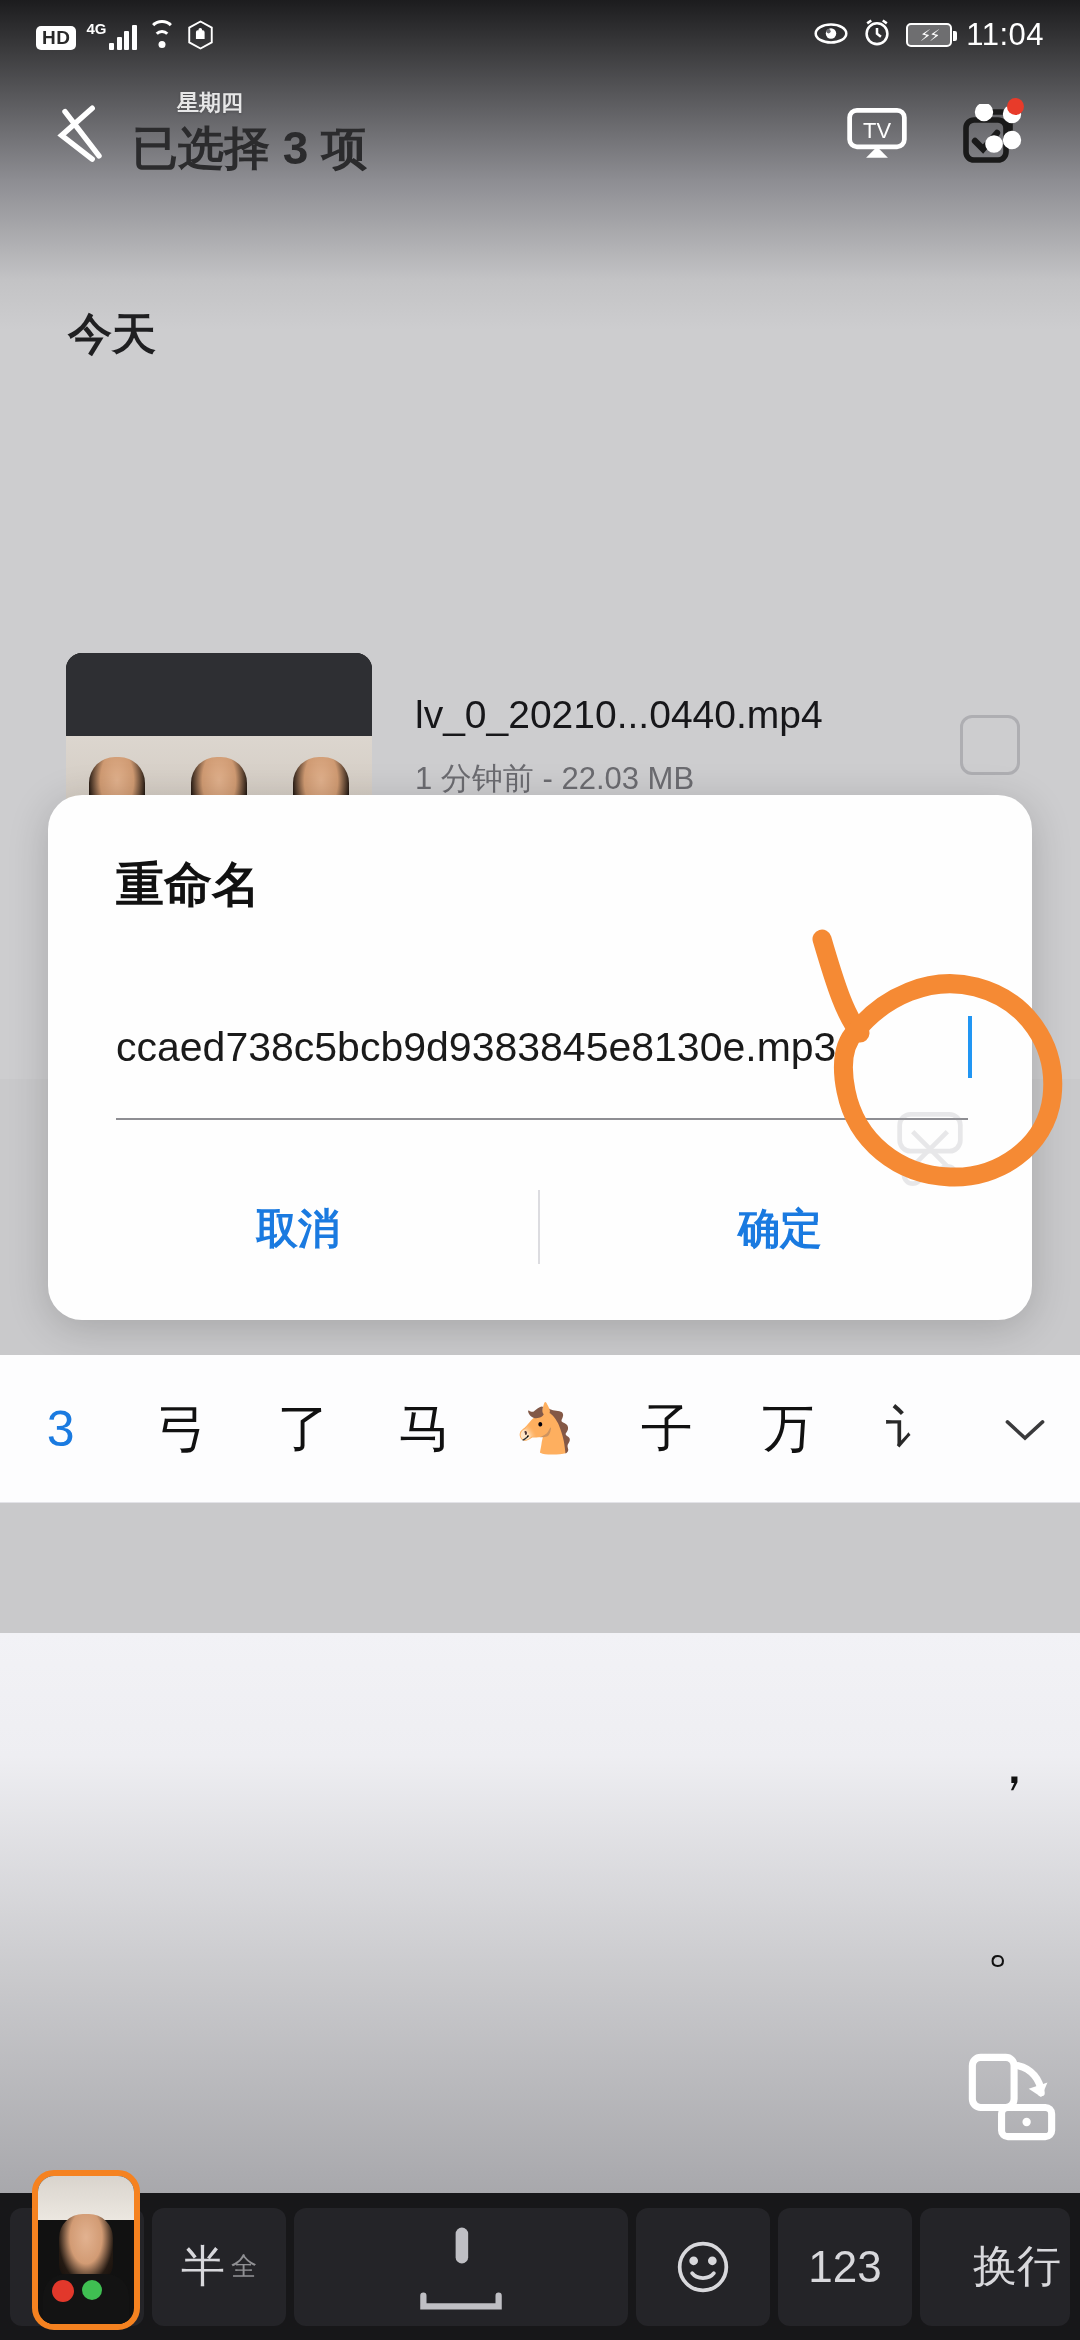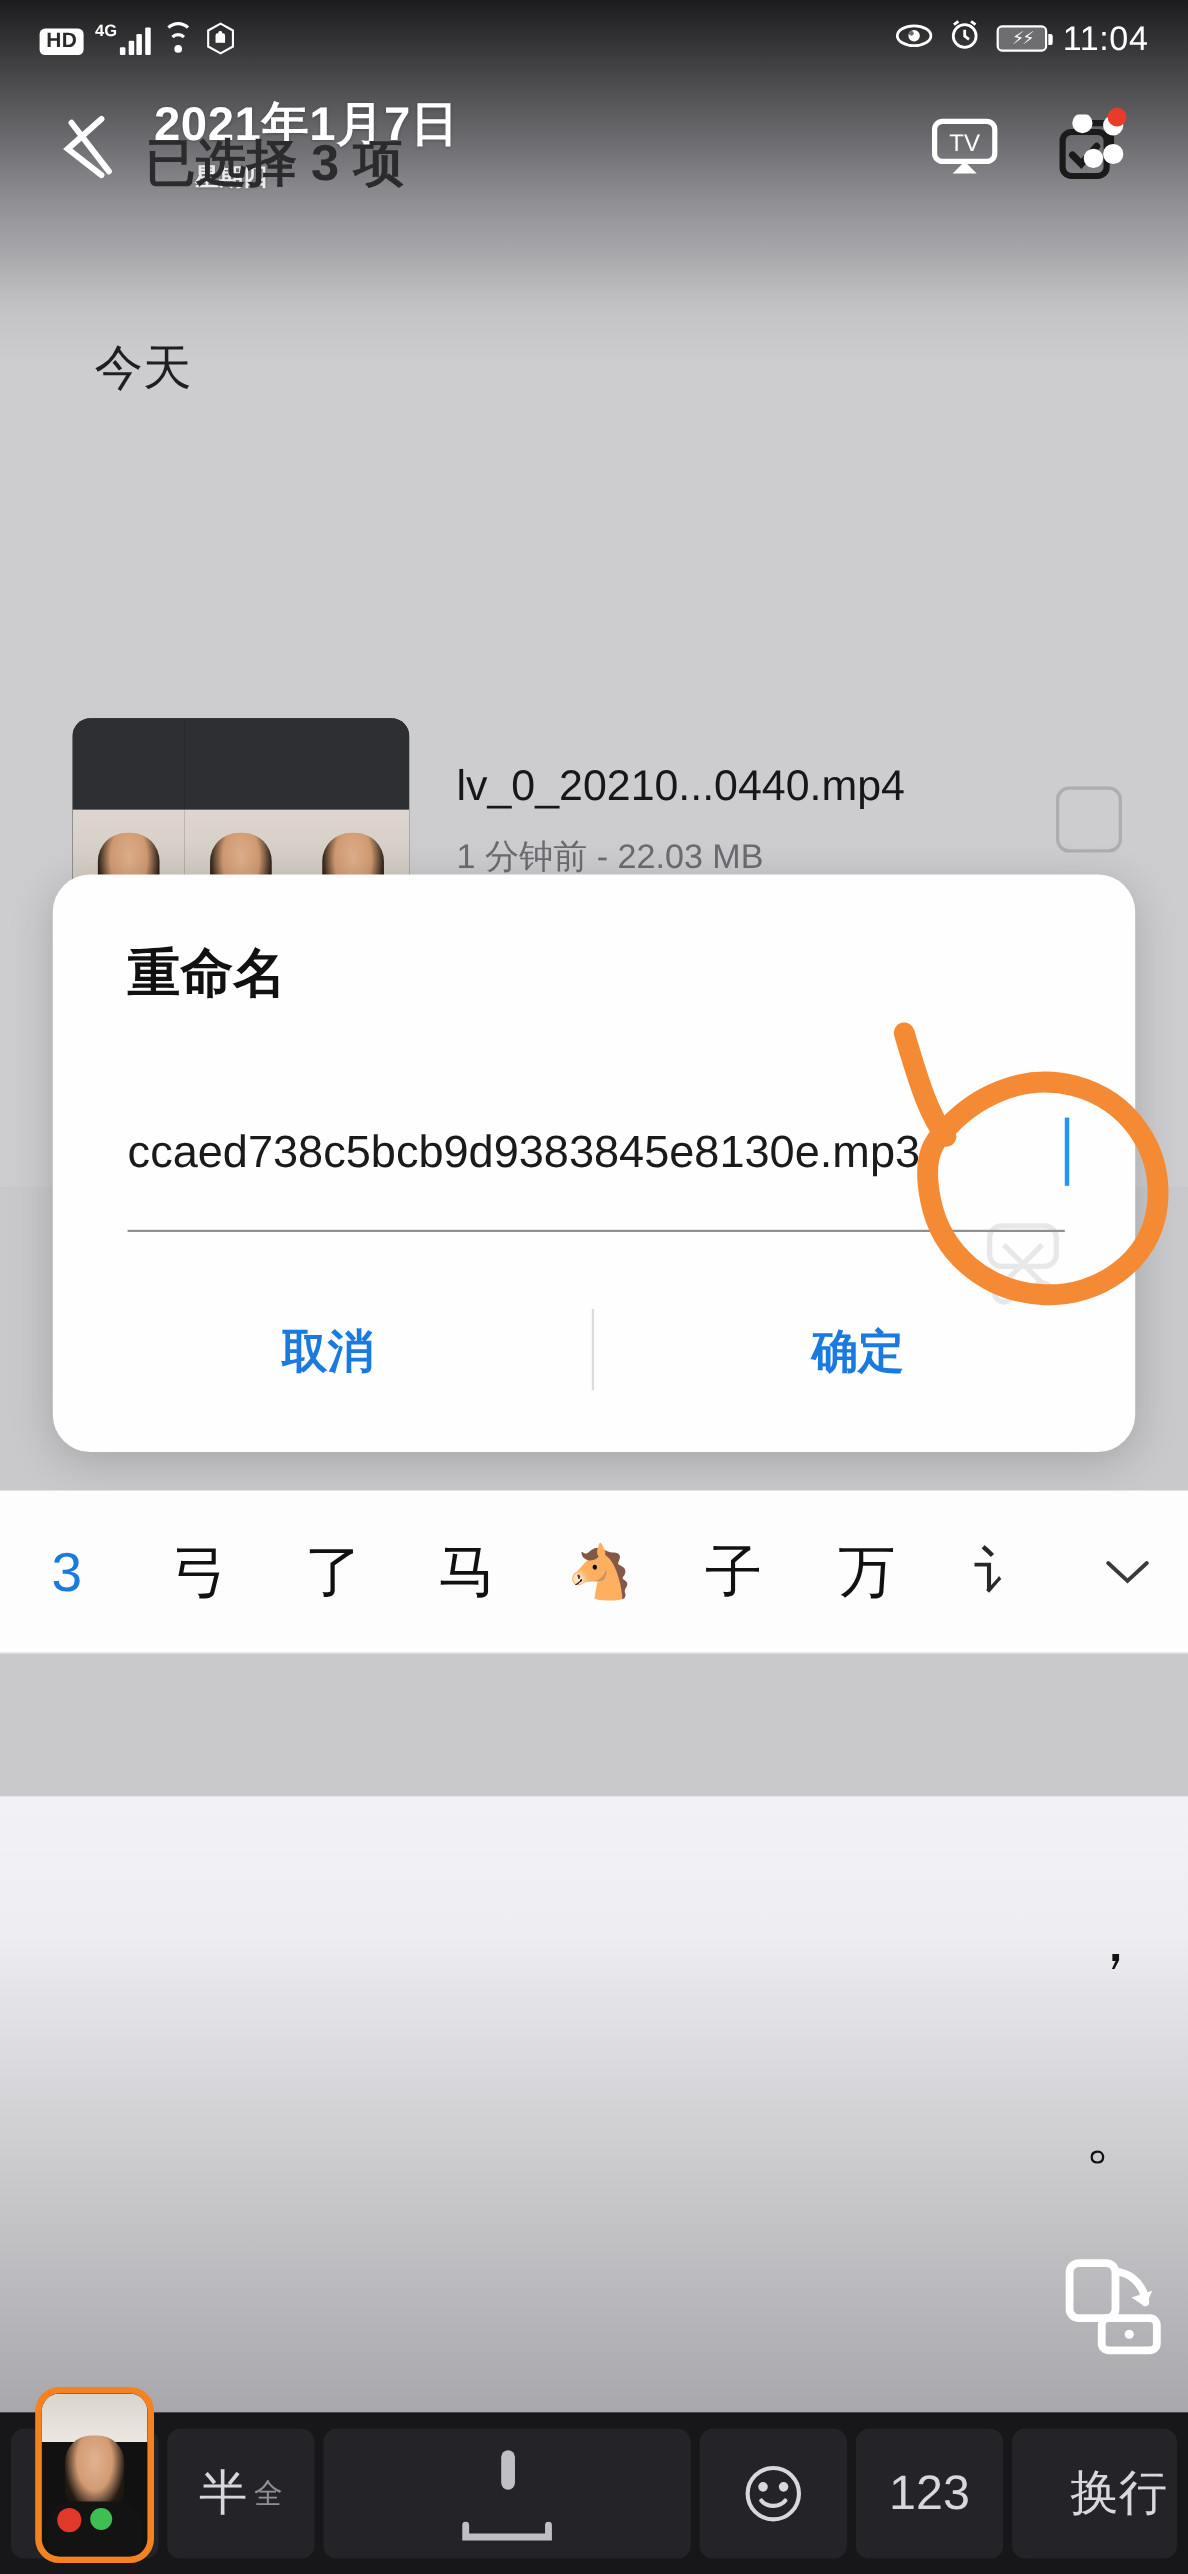--- a/index.html
+++ b/index.html
@@ -79,21 +79,21 @@
   }
   #tv-icon { position:absolute; right:172px; top:36px; width:62px;height:56px; color:#fff;}
   #multi-icon { position:absolute; right:58px; top:34px; width:72px;height:68px; color:#1a1a1a;}
   #badge-dot {
     position:absolute; right:56px; top:28px; width:17px;height:17px;
     border-radius:50%; background:#e83b2a;
   }
 
   
   #today-label {
-    position:absolute; left:86px; top:305px; font-size:44px; color:#1f1f21; font-weight:400;
+    position:absolute; left:68px; top:305px; font-size:44px; color:#1f1f21; font-weight:700;
   }
   .file-row { position:absolute; left:0; width:1080px; height:215px; }
   .thumb {
     position:absolute; left:66px; top:0; width:306px; height:180px;
     border-radius:16px; overflow:hidden;
   }
   .thumb-a { background:linear-gradient(100deg,#c9742c 0%,#b8681f 12%,#1c1c1c 13%,#1c1c1c 17%,#d8d4cf 18%,#efe9e2 65%,#2a2a2a 92%,#c9a22c 96%); position:relative;}
   .thumb-a .face { position:absolute; left:52px; top:24px; width:118px;height:156px;
       background:radial-gradient(ellipse at 50% 34%, #e3b391 0%, #d9a57f 40%, #2a1d16 68%, #17120e 100%);
       border-radius:54px 54px 40px 40px;}
@@ -286,21 +286,20 @@
   </div>
 
   <div id="action-bar">
     <div id="back-icon">
       <svg viewBox="0 0 40 40" width="68" height="68" fill="none" stroke="#fff" stroke-width="3.2" stroke-linecap="round">
         <path d="M26 6 L8 22 L26 36"></path>
           <path d="M10 8 L30 34"></path>
       </svg>
     </div>
     <div id="date-layer">
-      <div class="d1">2021年1月7日</div>
       <div class="d2">星期四</div>
     </div>
     <div id="sel-layer">已选择 3 项</div>
     <div id="tv-icon">
       <svg viewBox="0 0 34 30" width="62" height="56" fill="none" stroke="#fff" stroke-width="2.6">
         <rect x="2" y="2" width="30" height="20" rx="4"></rect>
         <text x="17" y="17" font-size="12" fill="#fff" stroke="none" text-anchor="middle" font-family="Liberation Sans">TV</text>
         <path d="M11 28 L17 22 L23 28 Z" fill="#fff" stroke="none"></path>
       </svg>
     </div>

